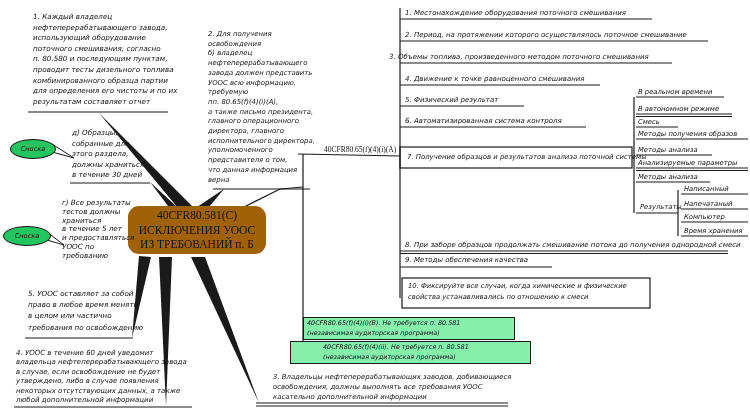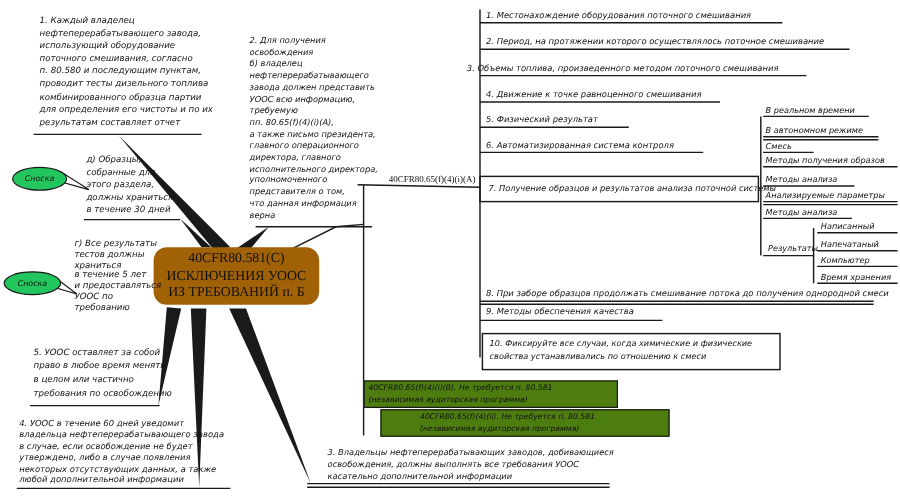--- a/index.html
+++ b/index.html
@@ -8,21 +8,21 @@
   #wires{position:absolute;left:0;top:0;z-index:0;}
   .txt{position:absolute;z-index:2;font-style:italic;white-space:pre-line;line-height:10.6px;font-size:7.2px;}
   .center-node{position:absolute;z-index:2;left:128px;top:206px;width:138px;height:48px;
 Colors
                border:1.4px solid #1a1a1a;border-radius:11px;background:#a16207;
                display:flex;align-items:center;justify-content:center;text-align:center;
                font-family:Liberation Serif, serif;font-size:11.5px;line-height:14.5px;white-space:pre-line;}
   .serif-label{position:absolute;z-index:2;font-family:"Liberation Serif","DejaVu Serif",serif;font-size:7.5px;font-style:normal;}
   .oval{position:absolute;z-index:2;border:1.1px solid #1a1a1a;border-radius:50%;background:#22c55e;
         display:flex;align-items:center;justify-content:center;font-size:6.6px;font-style:italic;}
-  .wbox{position:absolute;z-index:2;border:1px solid #1a1a1a;background:#4d7c0f;
+  .wbox{position:absolute;z-index:2;border:1px solid #1a1a1a;background:#86efac;
         font-size:6.4px;font-style:italic;line-height:9.5px;padding:1px 3px;white-space:pre-line;}
   .ritem{position:absolute;z-index:2;font-size:7px;font-style:italic;white-space:nowrap;}
   .rsub{position:absolute;z-index:2;font-size:6.8px;font-style:italic;white-space:nowrap;}
 </style>
 </head>
 <body>
 
 <div id="canvas">
 
   <svg id="wires" width="750" height="417" viewBox="0 0 750 417">
@@ -142,21 +142,21 @@
 директора, главного
 исполнительного директора,
 уполномоченного
 представителя о том,
 что данная информация
 верна</div>
   <div class="serif-label" style="left:300px;top:145px;margin-left:24px;">40CFR80.65(f)(4)(i)(A)</div>
 
   <div class="wbox" style="left:303px;top:317px;width:204px;height:19px;">40CFR80.65(f)(4)(i)(B). Не требуется п. 80.581
 (независимая аудиторская программа)</div>
-  <div class="wbox" style="left:317px;top:341px;width:204px;height:19px;padding-left:32px;">40CFR80.65(f)(4)(ii). Не требуется п. 80.581
+  <div class="wbox" style="left:290px;top:341px;width:204px;height:19px;padding-left:32px;">40CFR80.65(f)(4)(ii). Не требуется п. 80.581
 (независимая аудиторская программа)</div>
 
   <div class="txt" style="left:262px;top:372px;width:250px;line-height:10px;font-size:6.9px;margin-left:11px;">3. Владельцы нефтеперерабатывающих заводов, добивающиеся
 освобождения, должны выполнять все требования УООС
 касательно дополнительной информации</div>
 
   <div class="ritem" style="left:405px;top:9px;">1. Местонахождение оборудования поточного смешивания</div>
   <div class="ritem" style="left:405px;top:31px;">2. Период, на протяжении которого осуществлялось поточное смешивание</div>
   <div class="ritem" style="left:389px;top:53px;">3. Объемы топлива, произведенного методом поточного смешивания</div>
   <div class="ritem" style="left:405px;top:75px;">4. Движение к точке равноценного смешивания</div>

